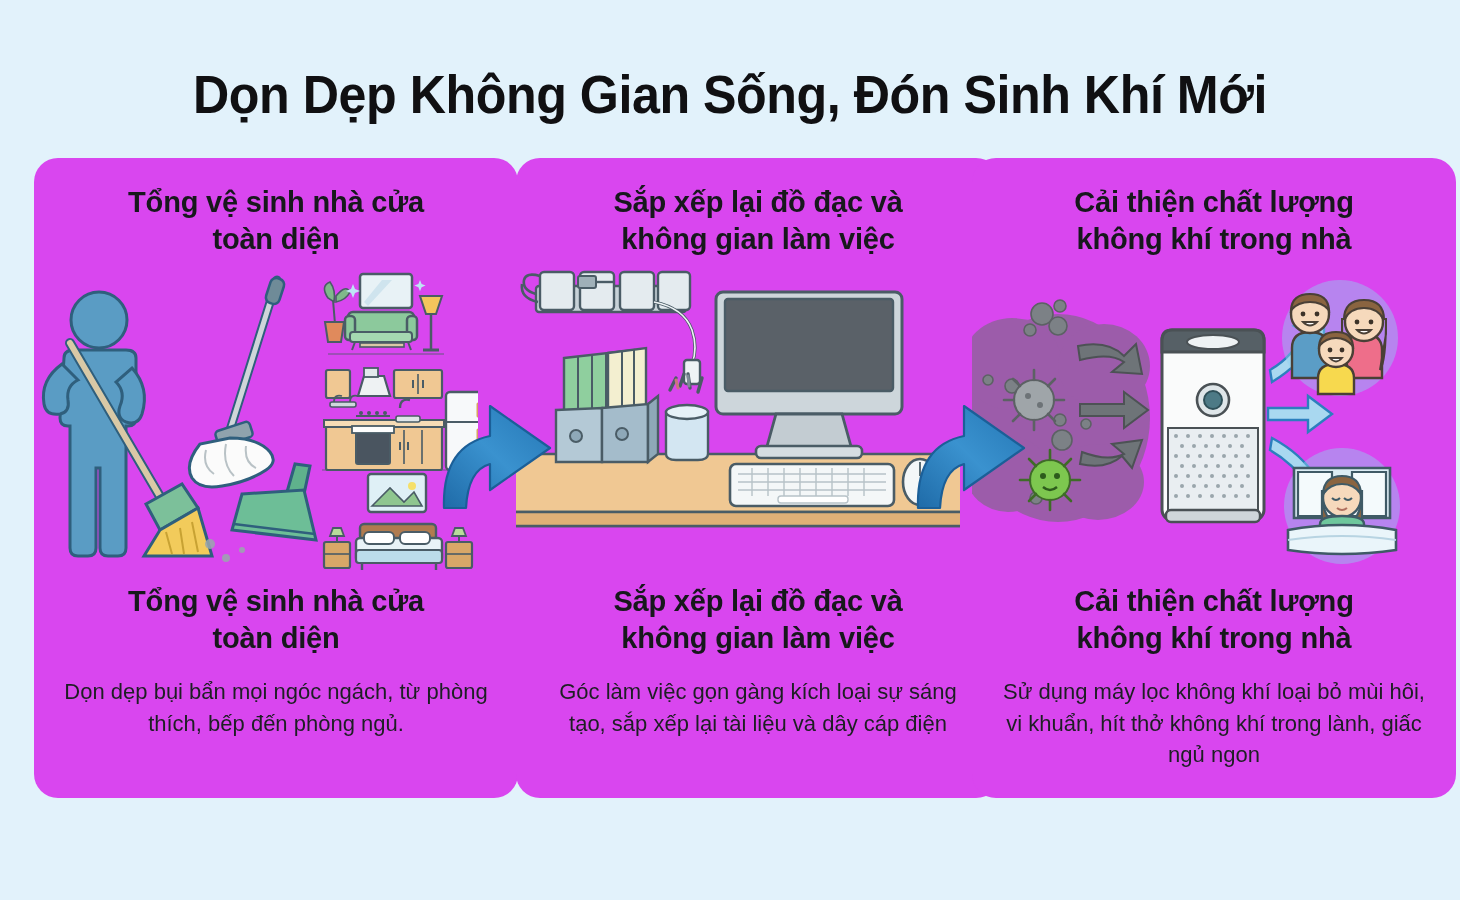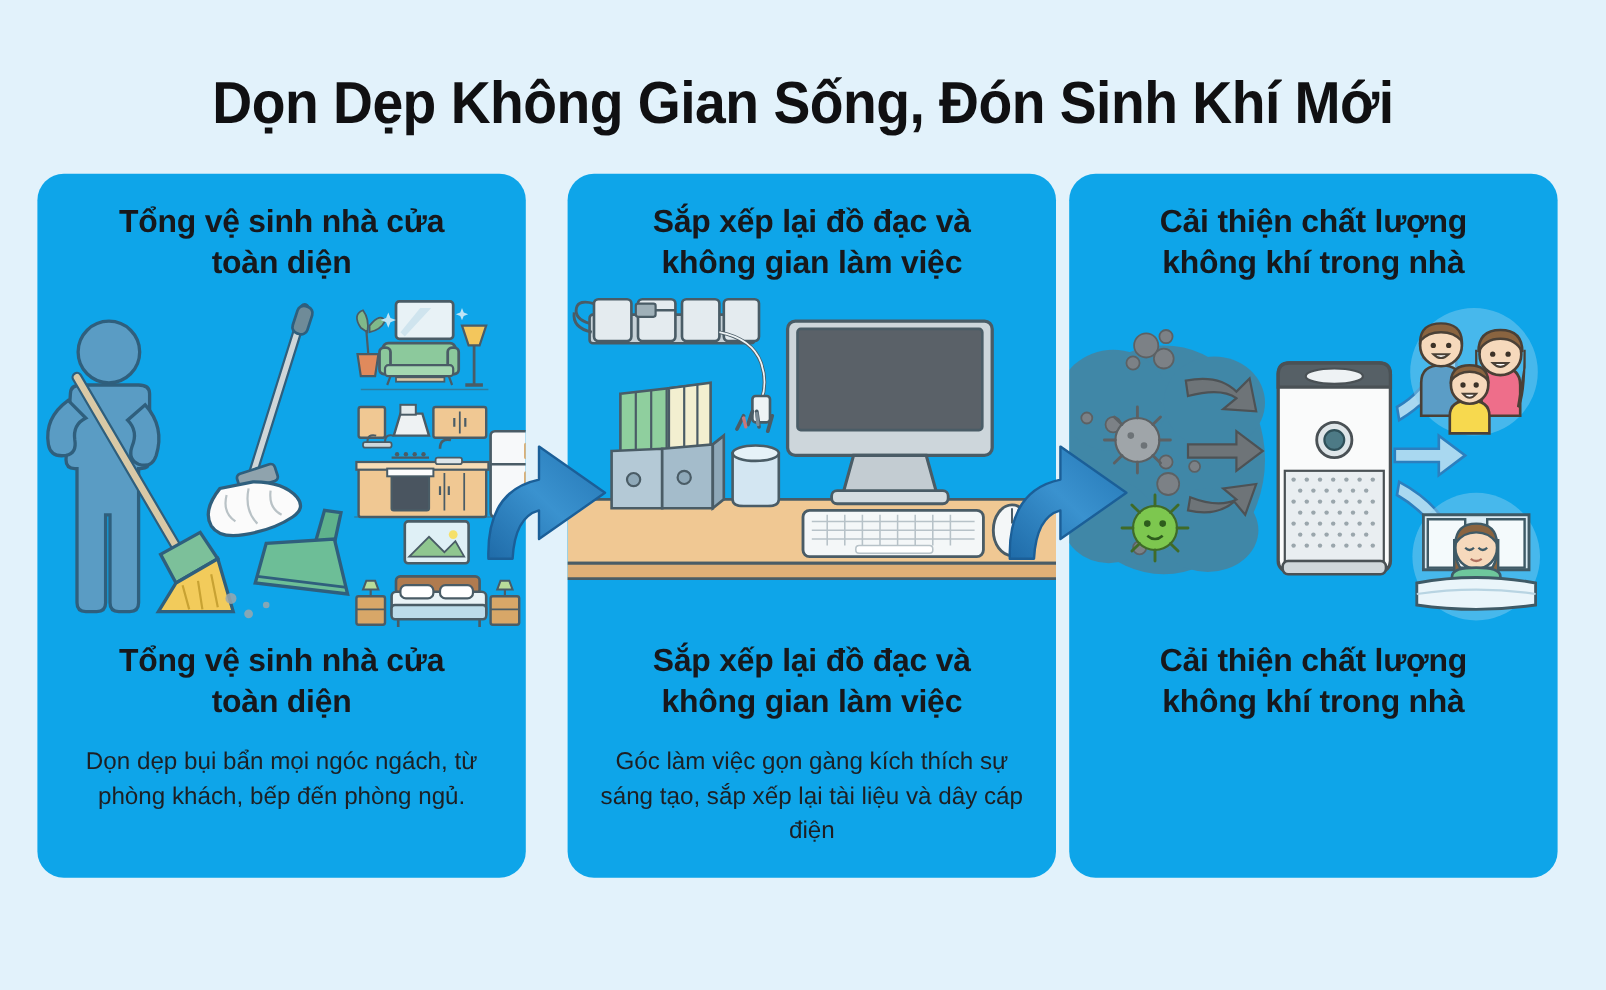--- a/index.html
+++ b/index.html
@@ -30,23 +30,24 @@
     transform: scaleX(0.93);
     white-space: nowrap;
   }
 
   
   .card {
     position: absolute;
     top: 158px;
     width: 444px;
     height: 640px;
-    background: #0ea5e9;
+    background: #d946ef;
     border-radius: 24px;
     overflow: hidden;
+    padding-left: 40px;
   }
   #card-1 { left: 34px; }
   #card-2 { left: 516px; }
   #card-3 { left: 972px; }
 
   .card-head {
     position: absolute;
     top: 26px;
     left: 0;
     width: 100%;
@@ -223,21 +224,21 @@
       <path d="M126 80 L152 80" stroke="#4a5c66" stroke-width="1.6"></path>
       <path d="M132 62 L146 62 L143 54 L135 54 Z" fill="#b8dc9a" stroke="#4a5c66" stroke-width="1.8"></path>
       <path d="M139 62 L139 68" stroke="#4a5c66" stroke-width="2"></path>
     </g>
   </svg>
 
   <div class="card-foot-title">
     <div>Tổng vệ sinh nhà cửa</div>
     <div>toàn diện</div>
   </div>
-  <div class="card-desc">Dọn dẹp bụi bẩn mọi ngóc ngách, từ phòng khách, bếp đến phòng ngủ.</div>
+  <div class="card-desc">Dọn dẹp bụi bẩn mọi ngóc ngách, từ phòng thích, bếp đến phòng ngủ.</div>
 </div>
 
 <div class="card" id="card-2">
   <div class="card-head">
     <div>Sắp xếp lại đồ đạc và</div>
     <div>không gian làm việc</div>
   </div>
 
   <svg class="art" viewBox="0 0 444 310">
 
@@ -301,21 +302,21 @@
     <g>
       <ellipse cx="404" cy="214" rx="17" ry="23" fill="#f4f7f8" stroke="#4a5c66" stroke-width="2.6"></ellipse>
       <path d="M404 194 L404 208" stroke="#4a5c66" stroke-width="1.8"></path>
     </g>
   </svg>
 
   <div class="card-foot-title">
     <div>Sắp xếp lại đồ đạc và</div>
     <div>không gian làm việc</div>
   </div>
-  <div class="card-desc">Góc làm việc gọn gàng kích thích sự sáng tạo, sắp xếp lại tài liệu và dây cáp điện</div>
+  <div class="card-desc">Góc làm việc gọn gàng kích loại sự sáng tạo, sắp xếp lại tài liệu và dây cáp điện</div>
 </div>
 
 <div class="card" id="card-3">
   <div class="card-head">
     <div>Cải thiện chất lượng</div>
     <div>không khí trong nhà</div>
   </div>
 
   <svg class="art" viewBox="0 0 444 310">
 
@@ -486,20 +487,21 @@
       <path d="M36 78 Q36 70 58 70 Q80 70 80 78 L80 86 L36 86 Z" fill="#6ec79c" stroke="#3f5a66" stroke-width="2.4"></path>
       <path d="M4 84 Q58 74 112 84 L112 104 Q58 112 4 104 Z" fill="#eaf5fa" stroke="#3f5a66" stroke-width="2.6"></path>
       <path d="M4 94 Q58 86 112 94" stroke="#b8d4e2" stroke-width="2" fill="none"></path>
     </g>
   </svg>
 
   <div class="card-foot-title">
     <div>Cải thiện chất lượng</div>
     <div>không khí trong nhà</div>
   </div>
+  <div class="card-desc">Sử dụng máy lọc không khí loại bỏ mùi hôi, vi khuẩn, hít thở không khí trong lành, giấc ngủ ngon</div>
 </div>
 
 <svg class="step-arrow" id="arrow-1" viewBox="0 0 118 120">
   <defs>
     <linearGradient id="ag1" x1="0" y1="1" x2="1" y2="0">
       <stop offset="0" stop-color="#1f6ba8"></stop>
       <stop offset="0.5" stop-color="#3a92cf"></stop>
       <stop offset="1" stop-color="#2476b4"></stop>
     </linearGradient>
   </defs>

